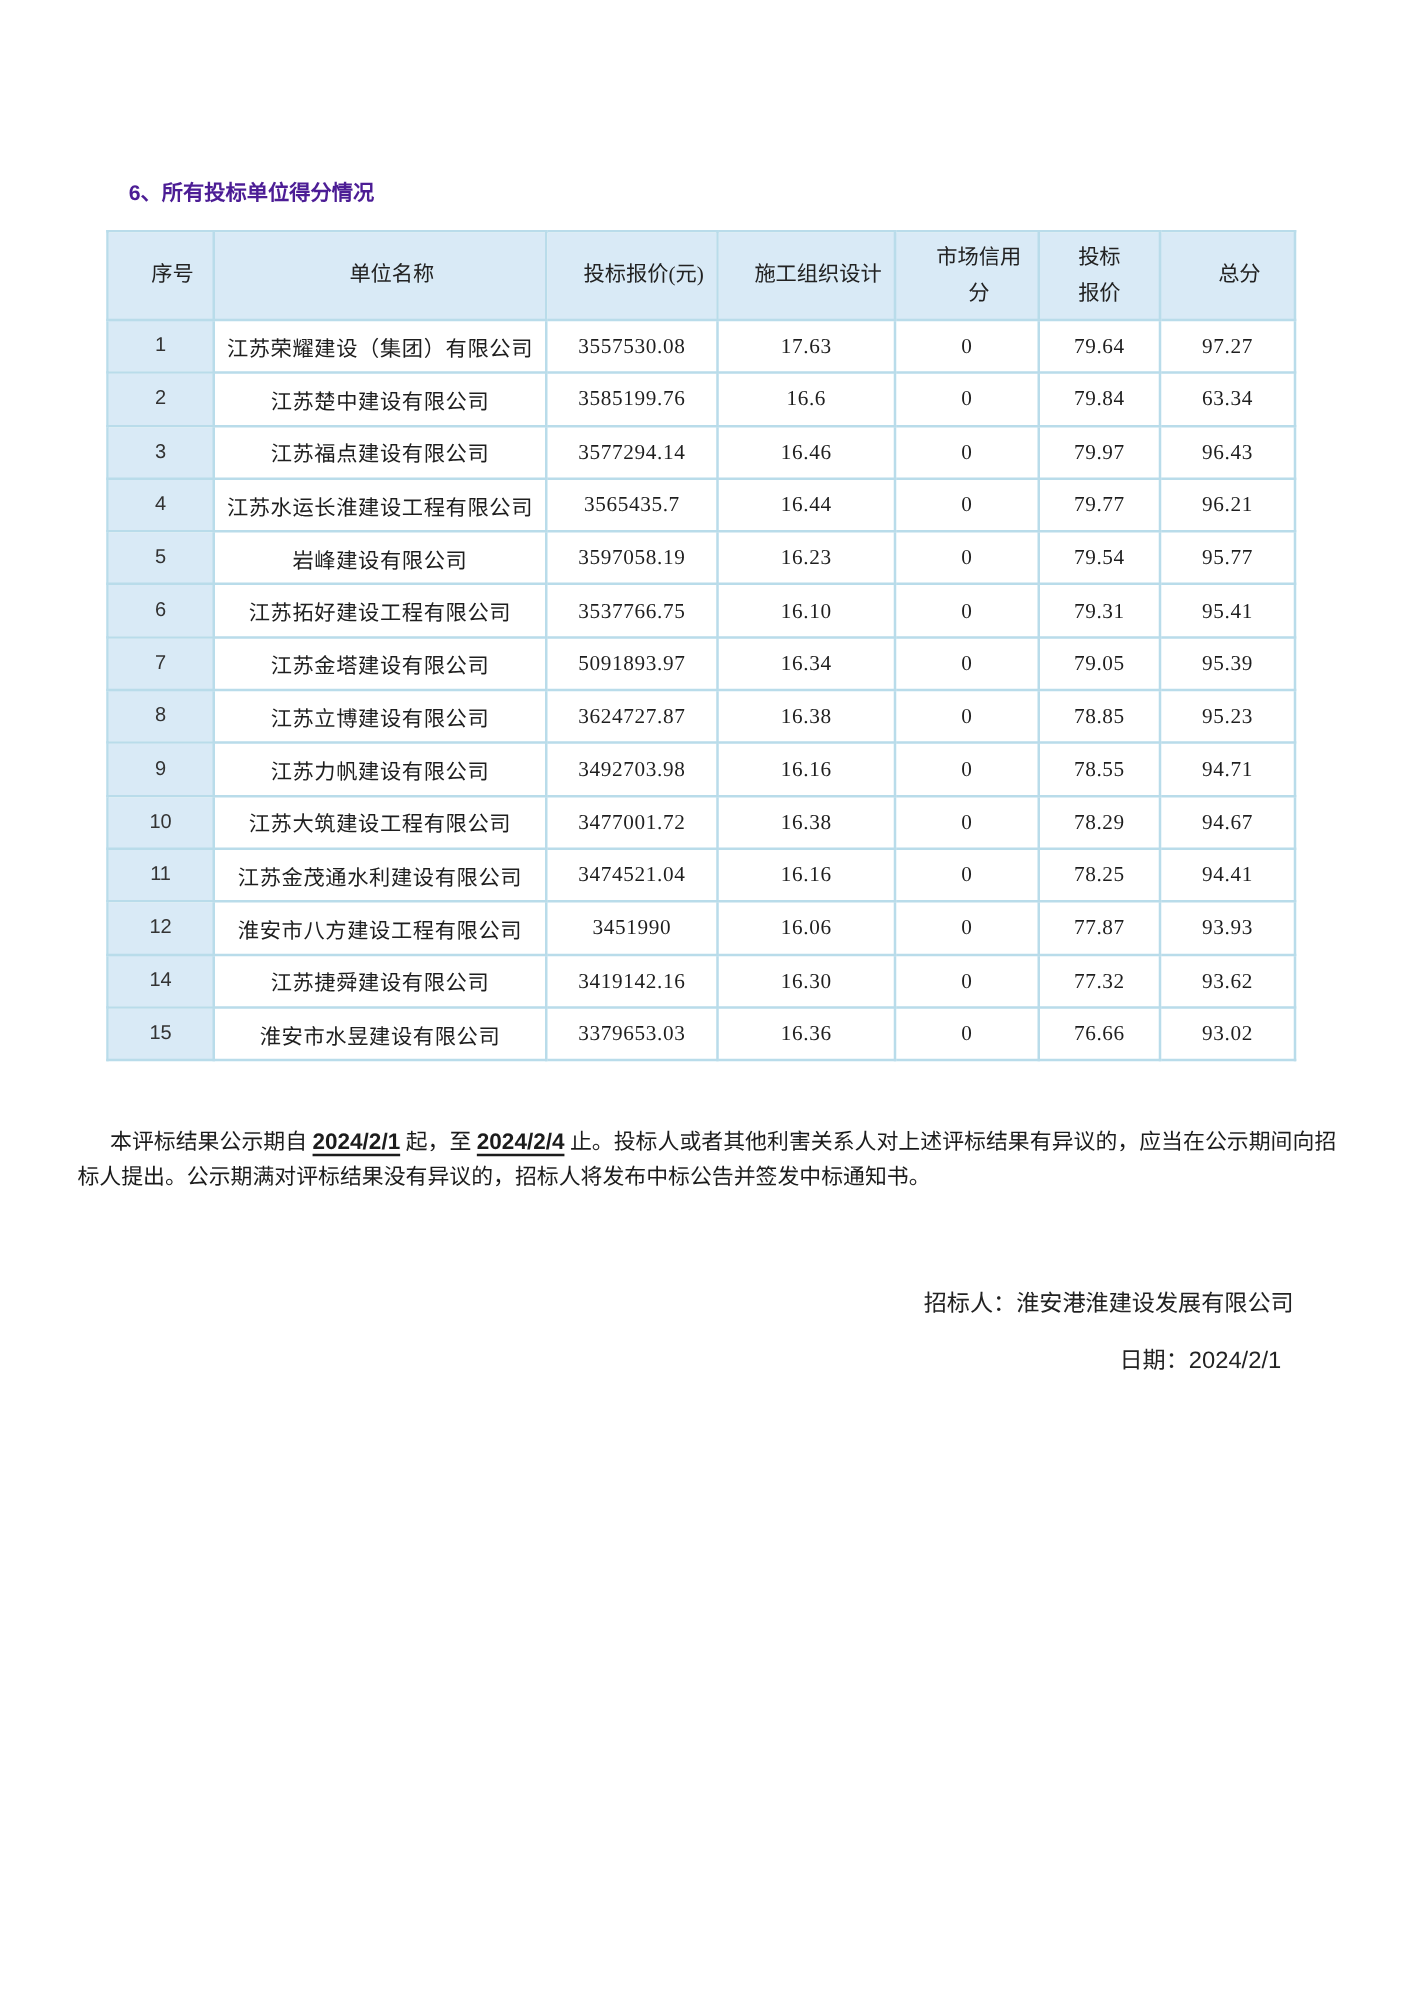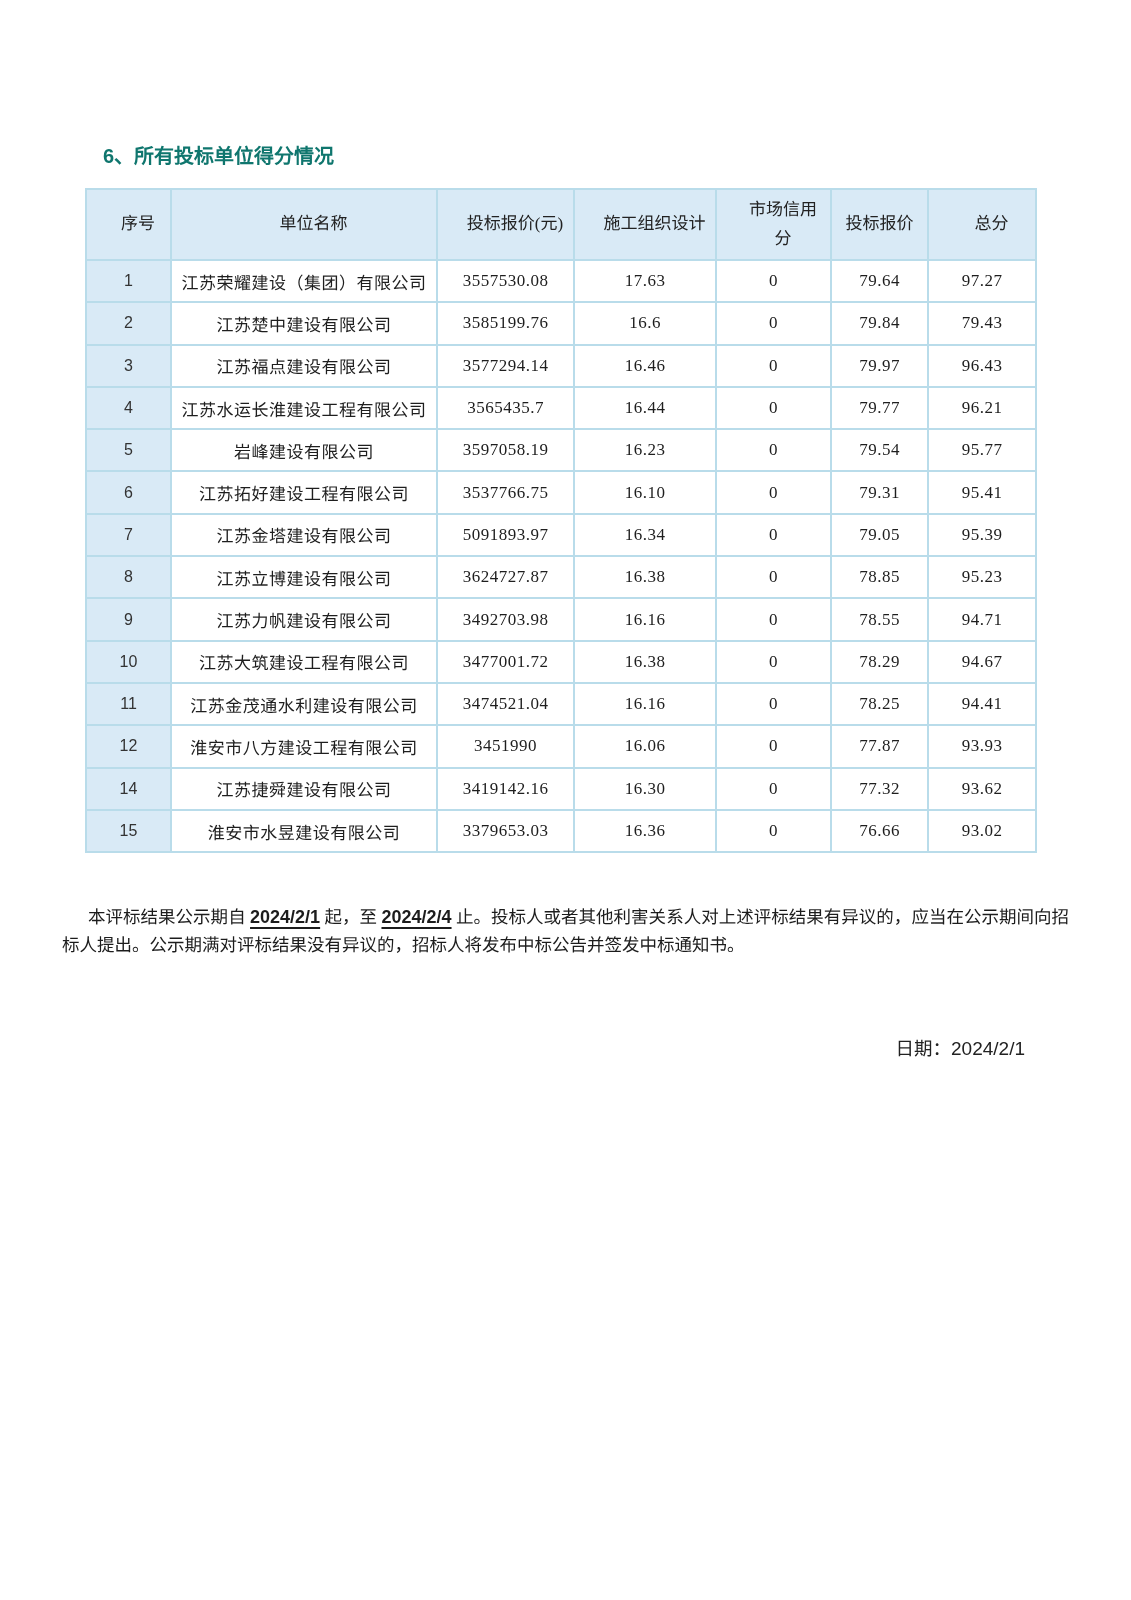--- a/index.html
+++ b/index.html
@@ -17,22 +17,22 @@
     background:#ffffff;
     font-family:"Liberation Serif","DejaVu Serif",serif;
     color:var(--text);
     padding-top:140px;
     overflow:hidden;
   }
   .sec-title{
     margin:0 0 0 103px;
     font-family:"Liberation Sans","DejaVu Sans",sans-serif;
     font-weight:bold;
-    font-size:20px;
-    color:#0f766e;
+    font-size:17px;
+    color:#4c1d95;
   }
   table.score-table{
     border-collapse:collapse;
     table-layout:fixed;
     width:950px;
     margin:19px 0 0 85px;
   }
   table.score-table th,
   table.score-table td{
     border:2px solid var(--table-border);
@@ -43,21 +43,21 @@
     overflow:hidden;
   }
   table.score-table th{
     background:var(--table-fill);
     font-weight:normal;
     height:71px;
     line-height:1.65;
     color:#222;
     padding-left:25px;
   }
-  table.score-table th.col-price-score{padding:0 10px;}
+  table.score-table th.col-price-score{padding:0 24px;}
   table.score-table td{
     height:42.3px;
     background:var(--row-fill);
     color:#1e1e1e;
     letter-spacing:.5px;
   }
   table.score-table td:first-child{
     background:var(--table-fill);
     font-family:"Liberation Sans","DejaVu Sans",sans-serif;
     font-size:16px;
@@ -140,21 +140,21 @@
           <td>79.64</td>
           <td>97.27</td>
         </tr>
         <tr>
           <td>2</td>
           <td>江苏楚中建设有限公司</td>
           <td>3585199.76</td>
           <td>16.6</td>
           <td>0</td>
           <td>79.84</td>
-          <td>79.43</td>
+          <td>63.34</td>
         </tr>
         <tr>
           <td>3</td>
           <td>江苏福点建设有限公司</td>
           <td>3577294.14</td>
           <td>16.46</td>
           <td>0</td>
           <td>79.97</td>
           <td>96.43</td>
         </tr>
@@ -257,16 +257,17 @@
           <td>76.66</td>
           <td>93.02</td>
         </tr>
       </tbody>
   </table>
 
 
   <p class="notice"><span>本评标结果公示期自 </span><span class="date-em">2024/2/1</span><span> 起，至 </span><span class="date-em">2024/2/4</span><span> 止。投标人或者其他利害关系人对上述评标结果有异议的，应当在公示期间向招标人提出。公示期满对评标结果没有异议的，招标人将发布中标公告并签发中标通知书。</span></p>
 
   <div class="signature">
+    <div class="sig-line">招标人：淮安港淮建设发展有限公司</div>
     <div class="sig-line sig-date"><span>日期：</span><span class="num-sans">2024/2/1</span></div>
   </div>
 
 </div>
 
 </body></html>

